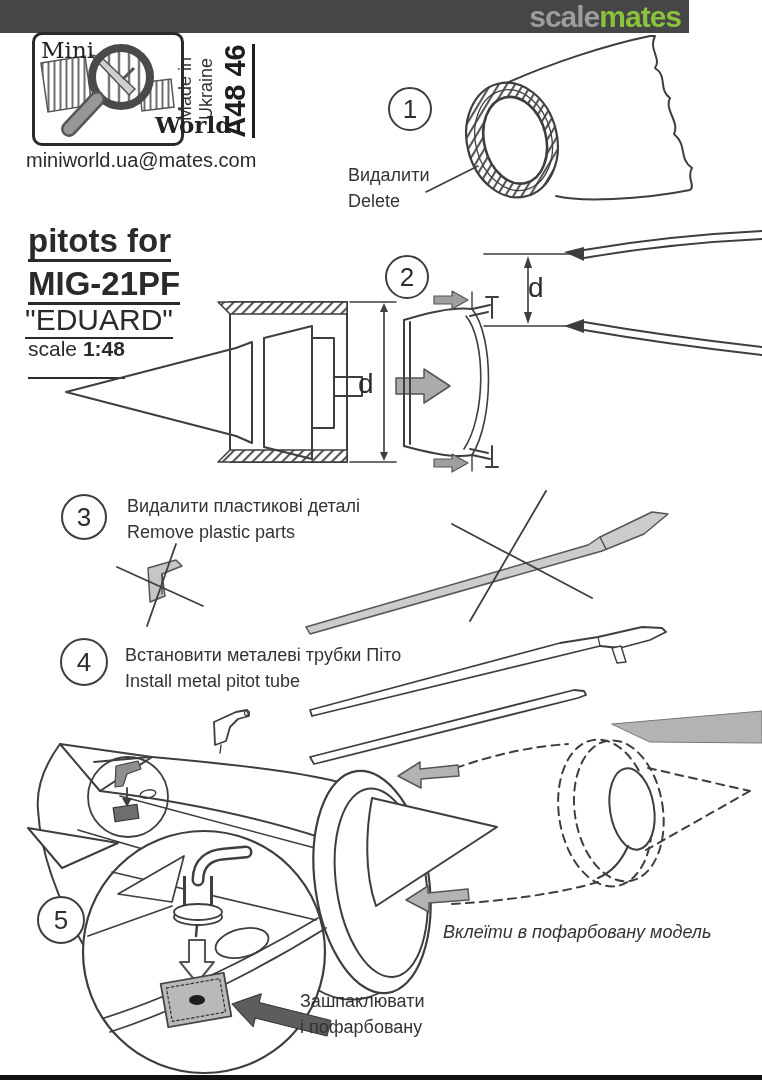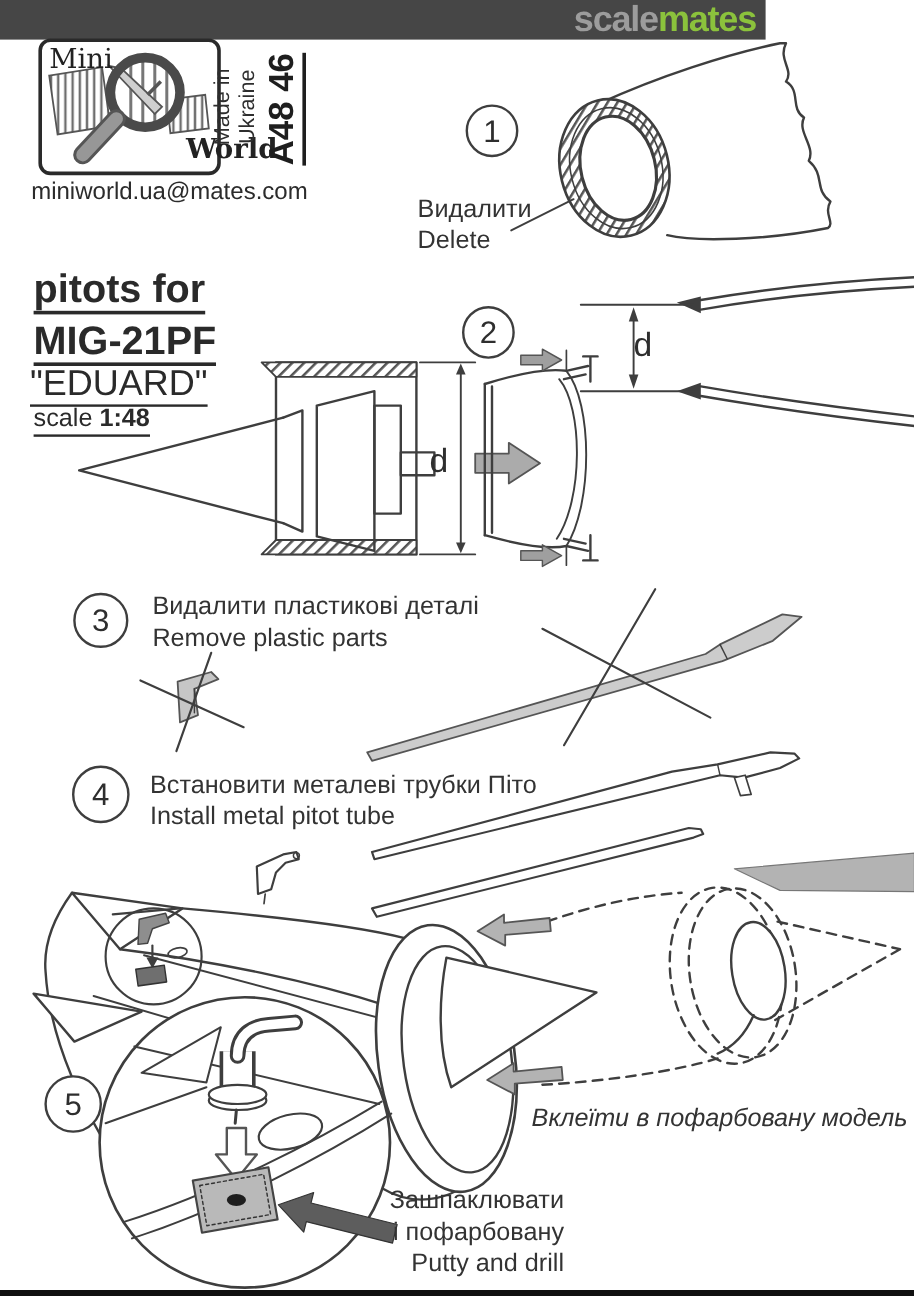--- a/index.html
+++ b/index.html
@@ -1,46 +1,46 @@
 <!DOCTYPE html>
 <html><head>
 <meta charset="utf-8">
 <style>
   html,body{margin:0;padding:0;background:#e8e8e8;}
   .page{position:relative;width:762px;height:1080px;background:#ffffff;overflow:hidden;
         font-family:"Liberation Sans",sans-serif;color:#3c3c3c;}
   .abs{position:absolute;}
   
-  .topbar{left:0;top:0;width:638px;height:33px;background:#464646;text-align:right;
+  .topbar{left:0;top:0;width:689px;height:33px;background:#464646;text-align:right;
           font-weight:bold;font-size:30px;line-height:34px;padding:0;letter-spacing:-1px;}
   .topbar .wm1{color:#9c9c9c;}
   .topbar .wm2{color:#8bc23c;margin-right:8px;}
   
   .logobox{left:32px;top:32px;width:146px;height:108px;border:3px solid #2a2a2a;border-radius:10px;background:#fff;}
   .logo-mini{left:6px;top:2px;font-family:"DejaVu Serif",serif;font-weight:normal;font-size:23px;color:#222;}
   .logo-world{left:76px;top:76px;font-family:"DejaVu Serif",serif;font-weight:bold;font-size:23px;color:#222;margin-left:44px;}
   .madein{left:147px;top:67px;width:100px;height:44px;transform:rotate(-90deg);transform-origin:50% 50%;
           text-align:center;font-size:18px;line-height:21px;color:#2e2e2e;}
   .code{left:181px;top:74px;width:110px;height:34px;transform:rotate(-90deg);transform-origin:50% 50%;
         text-align:center;font-size:29px;font-weight:bold;color:#1e1e1e;}
   .code span{border-bottom:3px solid #1e1e1e;padding-bottom:1px;}
   .email{left:26px;top:149px;font-size:20px;color:#2b2b2b;}
   
   .t-bold{font-weight:bold;font-size:33px;color:#2a2a2a;line-height:1.0;display:inline-block;
           border-bottom:3px solid #2a2a2a;padding-bottom:2px;}
   .t-eduard{font-size:30px;color:#2a2a2a;line-height:1.0;display:inline-block;
           border-bottom:2px solid #2a2a2a;padding-bottom:2px;}
-  .t-scale{font-size:21px;color:#2a2a2a;display:inline-block;border-bottom:2px solid #2a2a2a;padding-bottom:1px;}
+  .t-scale{font-size:21px;color:#2a2a2a;display:inline-block;border-bottom:2px solid #2a2a2a;padding-bottom:16px;}
   .t-scale b{font-weight:bold;}
   
   .stepc{position:absolute;border:2.5px solid #3e3e3e;border-radius:50%;background:#fff;color:#2e2e2e;
          display:flex;align-items:center;justify-content:center;font-size:26px;z-index:3;}
   
-  .lbl{position:absolute;font-size:21px;line-height:26px;color:#333;z-index:2;}
-  .lbl-r{text-align:right;}
+  .lbl{position:absolute;font-size:18px;line-height:26px;color:#333;z-index:2;}
+  .lbl-r{text-align:left;}
   .dlab{position:absolute;font-size:28px;color:#2e2e2e;z-index:2;}
   svg.art{position:absolute;left:0;top:0;z-index:1;}
   .botbar{left:0;top:1075px;width:762px;height:5px;background:#101010;}
 </style>
 </head>
 <body>
 
 <div class="page">
 
   <div class="abs topbar">
@@ -127,21 +127,20 @@
   <div class="lbl" style="left:127px;top:493px;">
     <div>Видалити пластикові деталі</div>
     <div>Remove plastic parts</div>
   </div>
   <div class="lbl" style="left:443px;top:919px;font-style:italic;">
     <div>Вклеїти в пофарбовану модель</div>
   </div>
   <div class="lbl lbl-r" style="left:300px;top:988px;width:170px;">
     <div>Зашпаклювати</div>
     <div>і пофарбовану</div>
-    <div>Putty and drill</div>
   </div>
   <div class="dlab" style="left:358px;top:368px;">d</div>
   <div class="dlab" style="left:528px;top:272px;">d</div>
 
   <svg class="art" width="762" height="1080" viewBox="0 0 762 1080">
     <defs>
       <pattern id="hatch45" width="7" height="7" patternUnits="userSpaceOnUse" patternTransform="rotate(45)">
         <rect width="7" height="7" fill="#fff"></rect>
           <line x1="1" y1="0" x2="1" y2="7" stroke="#555" stroke-width="2.2"></line>
       </pattern>

